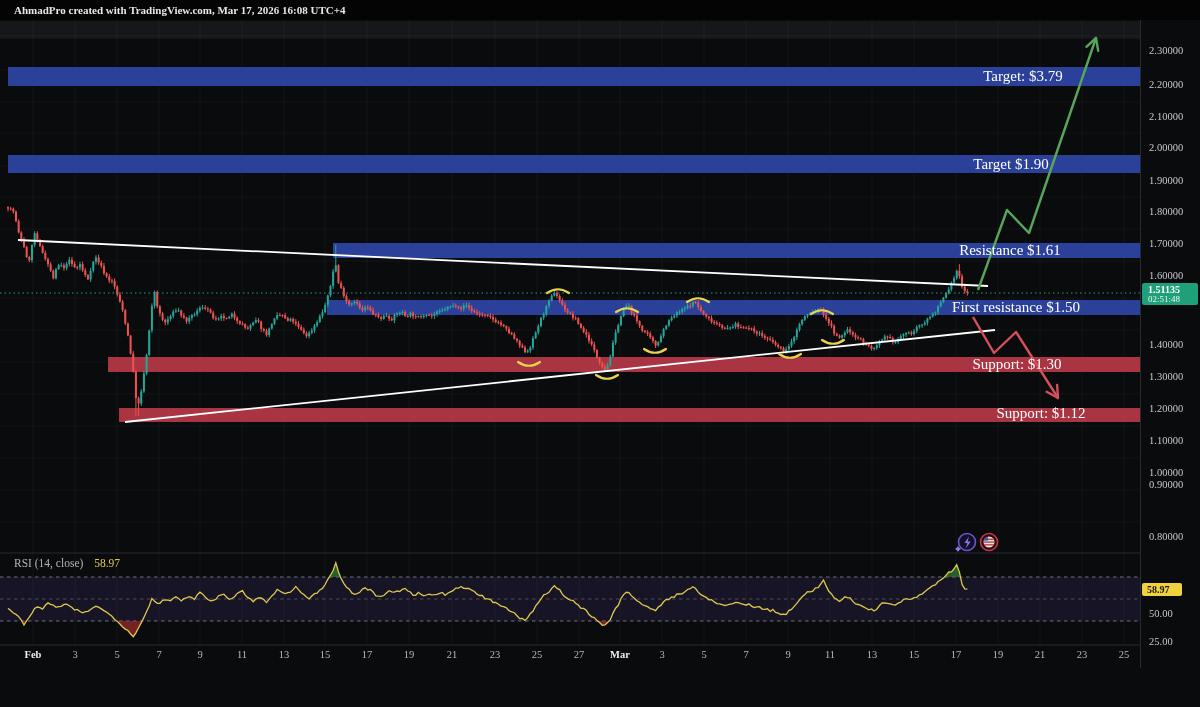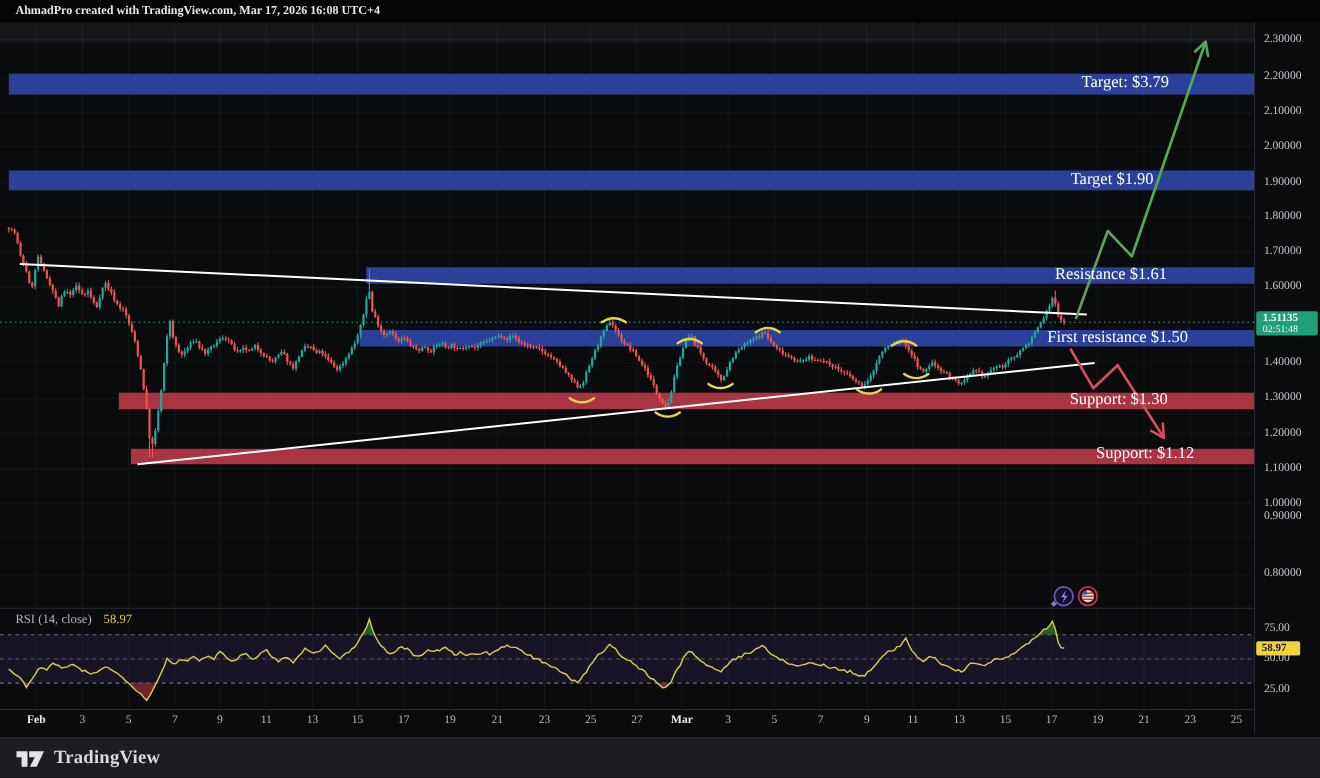--- a/index.html
+++ b/index.html
@@ -7,21 +7,21 @@
          font-family:Liberation Serif, serif;-webkit-font-smoothing:antialiased;}
   .topbar{position:absolute;left:0;top:0;width:1200px;height:20px;background:#040404;
           color:#e6e7ea;font-size:11px;font-weight:700;line-height:20px;padding-left:14px;box-sizing:border-box;}
   .legend-strip{position:absolute;left:0;top:21px;width:1140px;height:18px;background:#15171b;}
   .legend{position:absolute;left:14px;top:24px;height:14px;font-size:11.5px;color:#d5d7db;white-space:nowrap;}
   .legend .dim{color:#8b8e98;margin-left:10px;}
   .legend .val{color:#2aa08c;}
   .legend .chg{color:#2aa08c;margin-left:8px;}
   svg.canvas{position:absolute;left:0;top:0;}
   .scale{position:absolute;left:1140px;top:20px;width:60px;height:648px;border-left:1px solid #262a33;background:#0a0b0d;}
-  .scale-label{position:absolute;left:8px;font-size:10.5px;color:#c5c8cf;}
+  .scale-label{position:absolute;left:8px;font-size:10.5px;color:#c5c8cf;margin-top:15px;}
   .price-badge{position:absolute;left:1px;width:56px;height:22px;background:#1fa07a;border-radius:2px;
                color:#fff;padding:1px 0 0 6px;box-sizing:border-box;}
   .price-badge .p{font-size:10px;font-weight:700;line-height:11px;}
   .price-badge .t{font-size:9px;line-height:9px;color:rgba(255,255,255,.92);}
   .rsi-badge{position:absolute;left:1px;width:40px;height:13px;background:#f0d23f;border-radius:2px;
              color:#15151a;font-size:10px;font-weight:700;line-height:13px;padding-left:5px;box-sizing:border-box;}
   .time-axis{position:absolute;left:0;top:645px;width:1140px;height:23px;padding-left:17px;}
   .time-label{position:absolute;top:4px;width:36px;margin-left:-18px;text-align:center;
               font-size:10.5px;color:#b4b8c1;}
   .time-label.major{color:#eceef2;font-weight:700;}
@@ -948,21 +948,14 @@
       <div class="time-label" style="left: 830px;">11</div>
       <div class="time-label" style="left: 872px;">13</div>
       <div class="time-label" style="left: 914px;">15</div>
       <div class="time-label" style="left: 956px;">17</div>
       <div class="time-label" style="left: 998px;">19</div>
       <div class="time-label" style="left: 1040px;">21</div>
       <div class="time-label" style="left: 1082px;">23</div>
       <div class="time-label" style="left: 1124px;">25</div>
     </div>
 
-  <div class="footer">
-    <svg width="27" height="21" viewBox="0 0 27 21">
-      <polygon points="1,4 11,4 11,18 5.6,18 5.6,9.4 1,9.4" fill="#e4e5e8"></polygon>
-      <polygon points="12.5,4 26,4 19.3,18 13.2,18 17.6,9.4 12.5,9.4" fill="#e4e5e8"></polygon>
-    </svg>
-    <span class="brand">TradingView</span>
-  </div>
 
 </div>
 
 </body></html>

